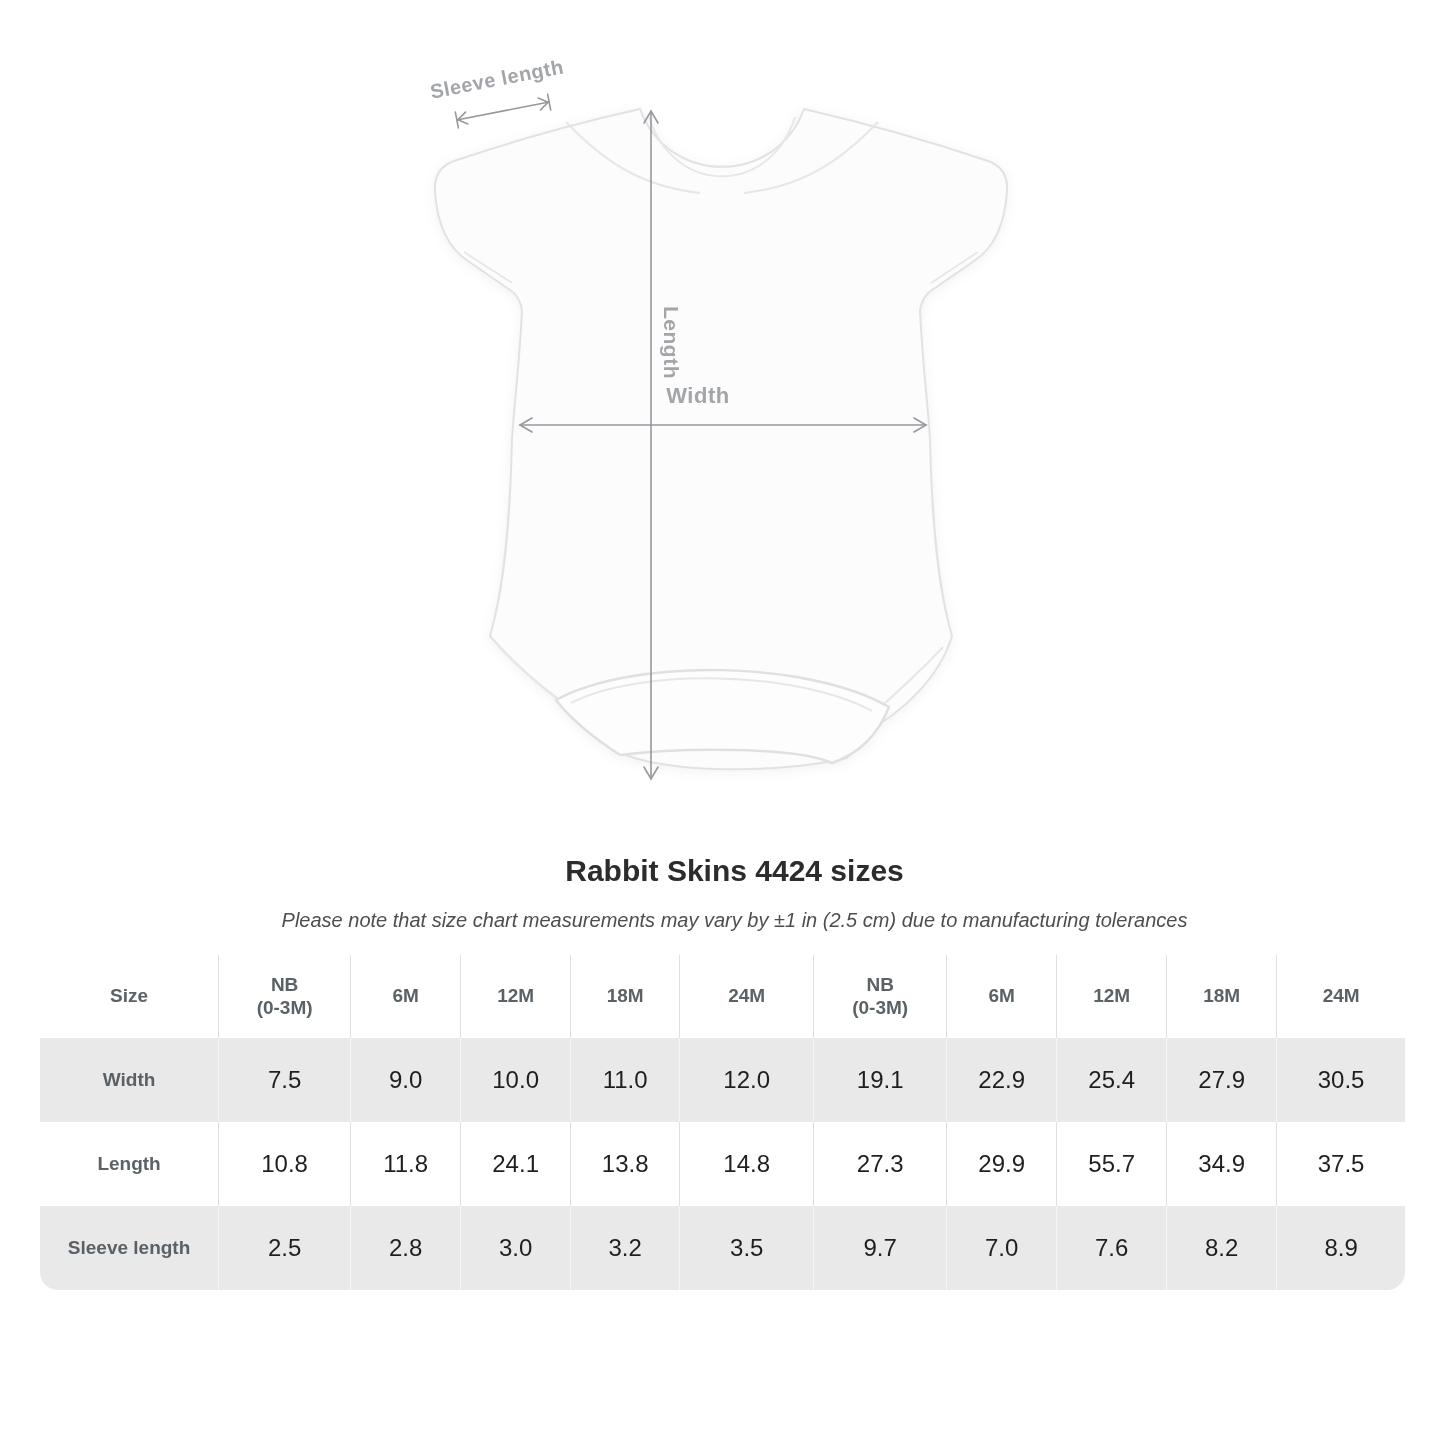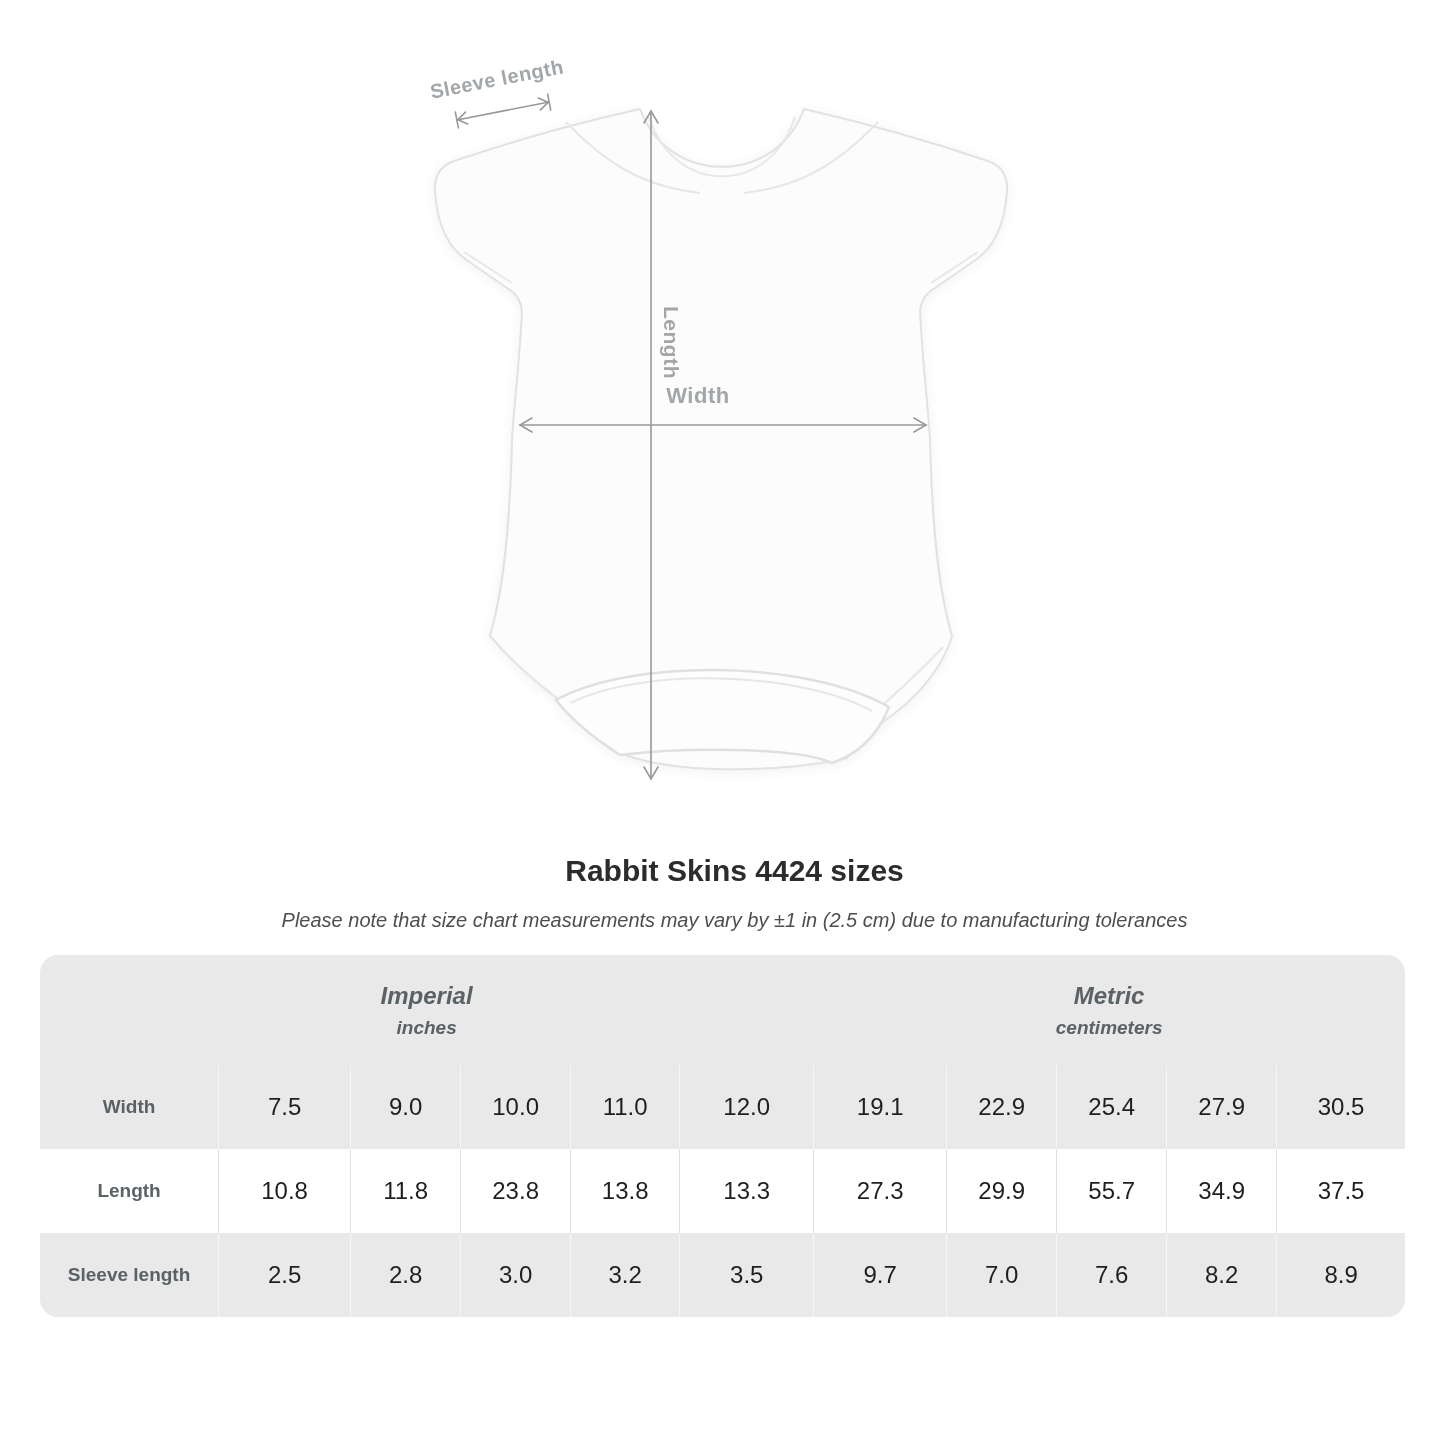--- a/index.html
+++ b/index.html
@@ -115,52 +115,57 @@
         <col style="width:8.06%">
           <col style="width:7.99%">
           <col style="width:9.82%">
         <col style="width:9.74%">
           <col style="width:8.06%">
           <col style="width:8.06%">
         <col style="width:8.06%">
           <col style="width:9.43%">
       </colgroup>
       <thead>
-        <tr class="band-row">
-          <th class="band" colspan="6">
-            <div class="unit-name">Imperial</div>
-            <div class="unit-sub">inches</div>
-          </th>
-          <th class="band" colspan="5">
-            <div class="unit-name">Metric</div>
-            <div class="unit-sub">centimeters</div>
-          </th>
+        <tr class="cols-row">
+          <th class="rowlabel">Size</th>
+          <th class="colhead">NB
+(0-3M)</th>
+          <th class="colhead">6M</th>
+          <th class="colhead">12M</th>
+          <th class="colhead">18M</th>
+          <th class="colhead">24M</th>
+          <th class="colhead">NB
+(0-3M)</th>
+          <th class="colhead">6M</th>
+          <th class="colhead">12M</th>
+          <th class="colhead">18M</th>
+          <th class="colhead">24M</th>
         </tr>
       </thead>
       <tbody>
         <tr class="r-gray">
           <th class="rowlabel">Width</th>
           <td class="val">7.5</td>
           <td class="val">9.0</td>
           <td class="val">10.0</td>
           <td class="val">11.0</td>
           <td class="val">12.0</td>
           <td class="val">19.1</td>
           <td class="val">22.9</td>
           <td class="val">25.4</td>
           <td class="val">27.9</td>
           <td class="val">30.5</td>
         </tr>
         <tr class="r-white">
           <th class="rowlabel">Length</th>
           <td class="val">10.8</td>
           <td class="val">11.8</td>
-          <td class="val">23.8</td>
+          <td class="val">24.1</td>
           <td class="val">13.8</td>
-          <td class="val">13.3</td>
+          <td class="val">14.8</td>
           <td class="val">27.3</td>
           <td class="val">29.9</td>
           <td class="val">55.7</td>
           <td class="val">34.9</td>
           <td class="val">37.5</td>
         </tr>
         <tr class="r-gray">
           <th class="rowlabel">Sleeve length</th>
           <td class="val">2.5</td>
           <td class="val">2.8</td>

